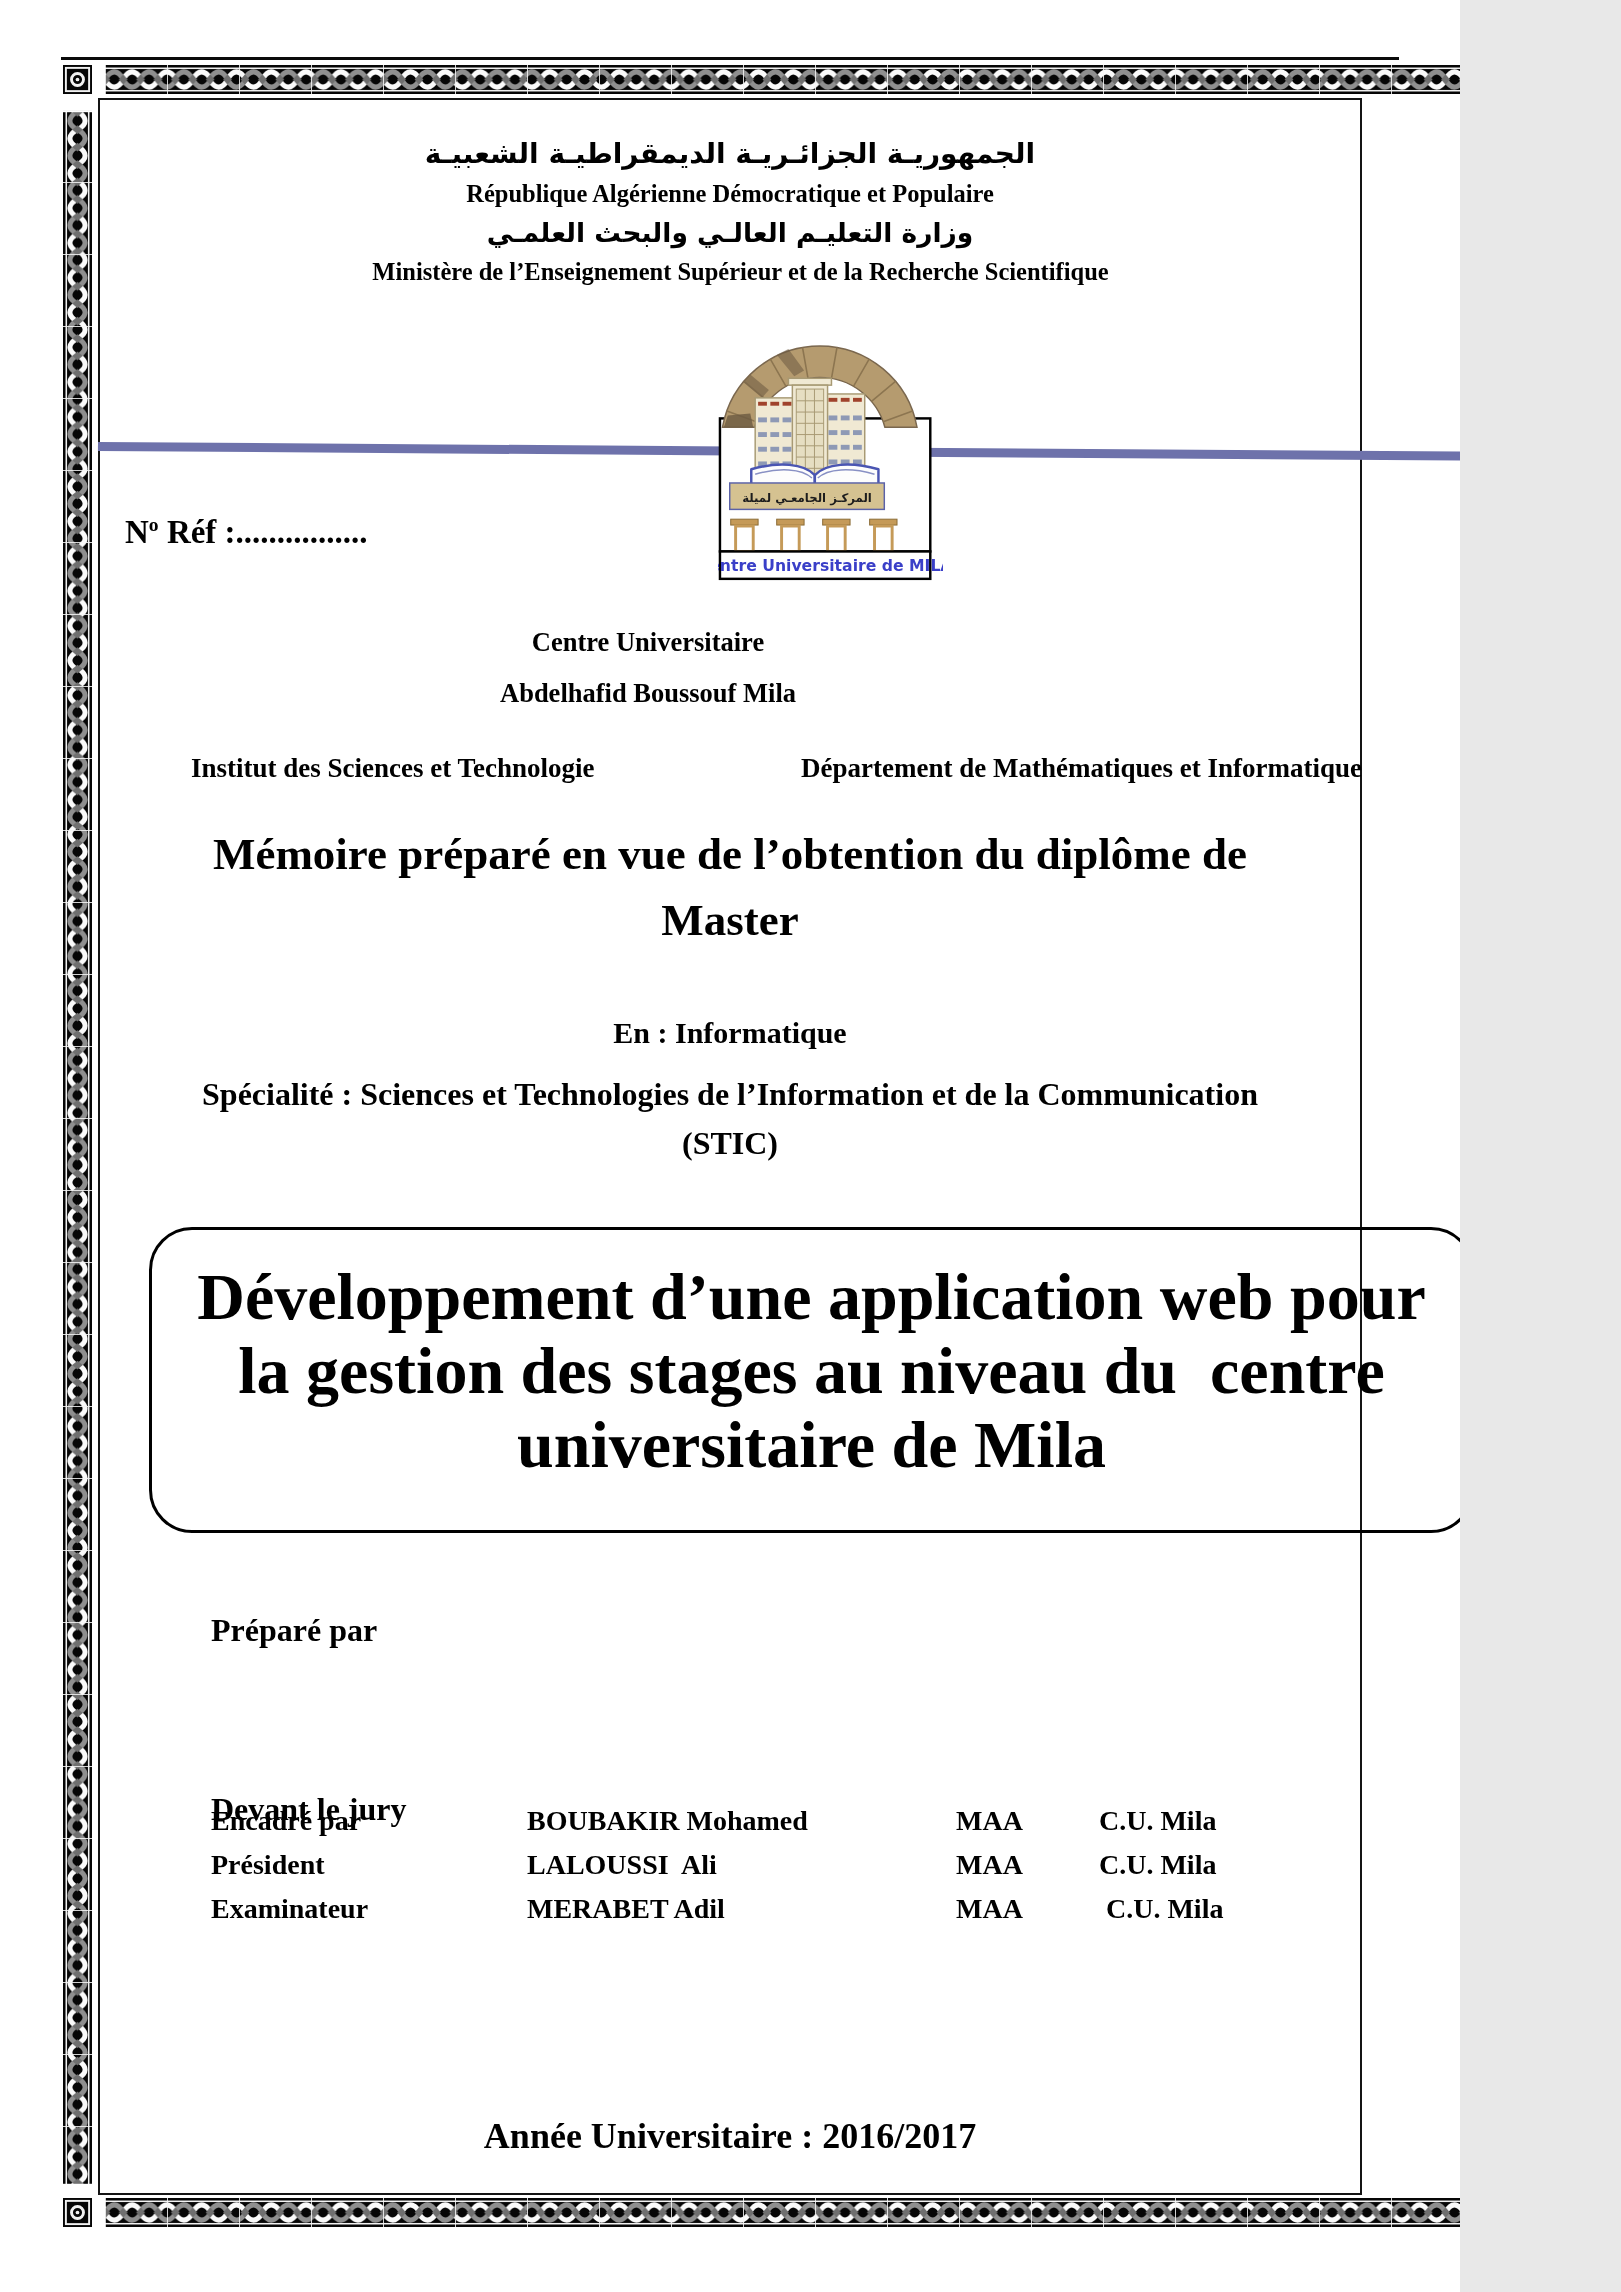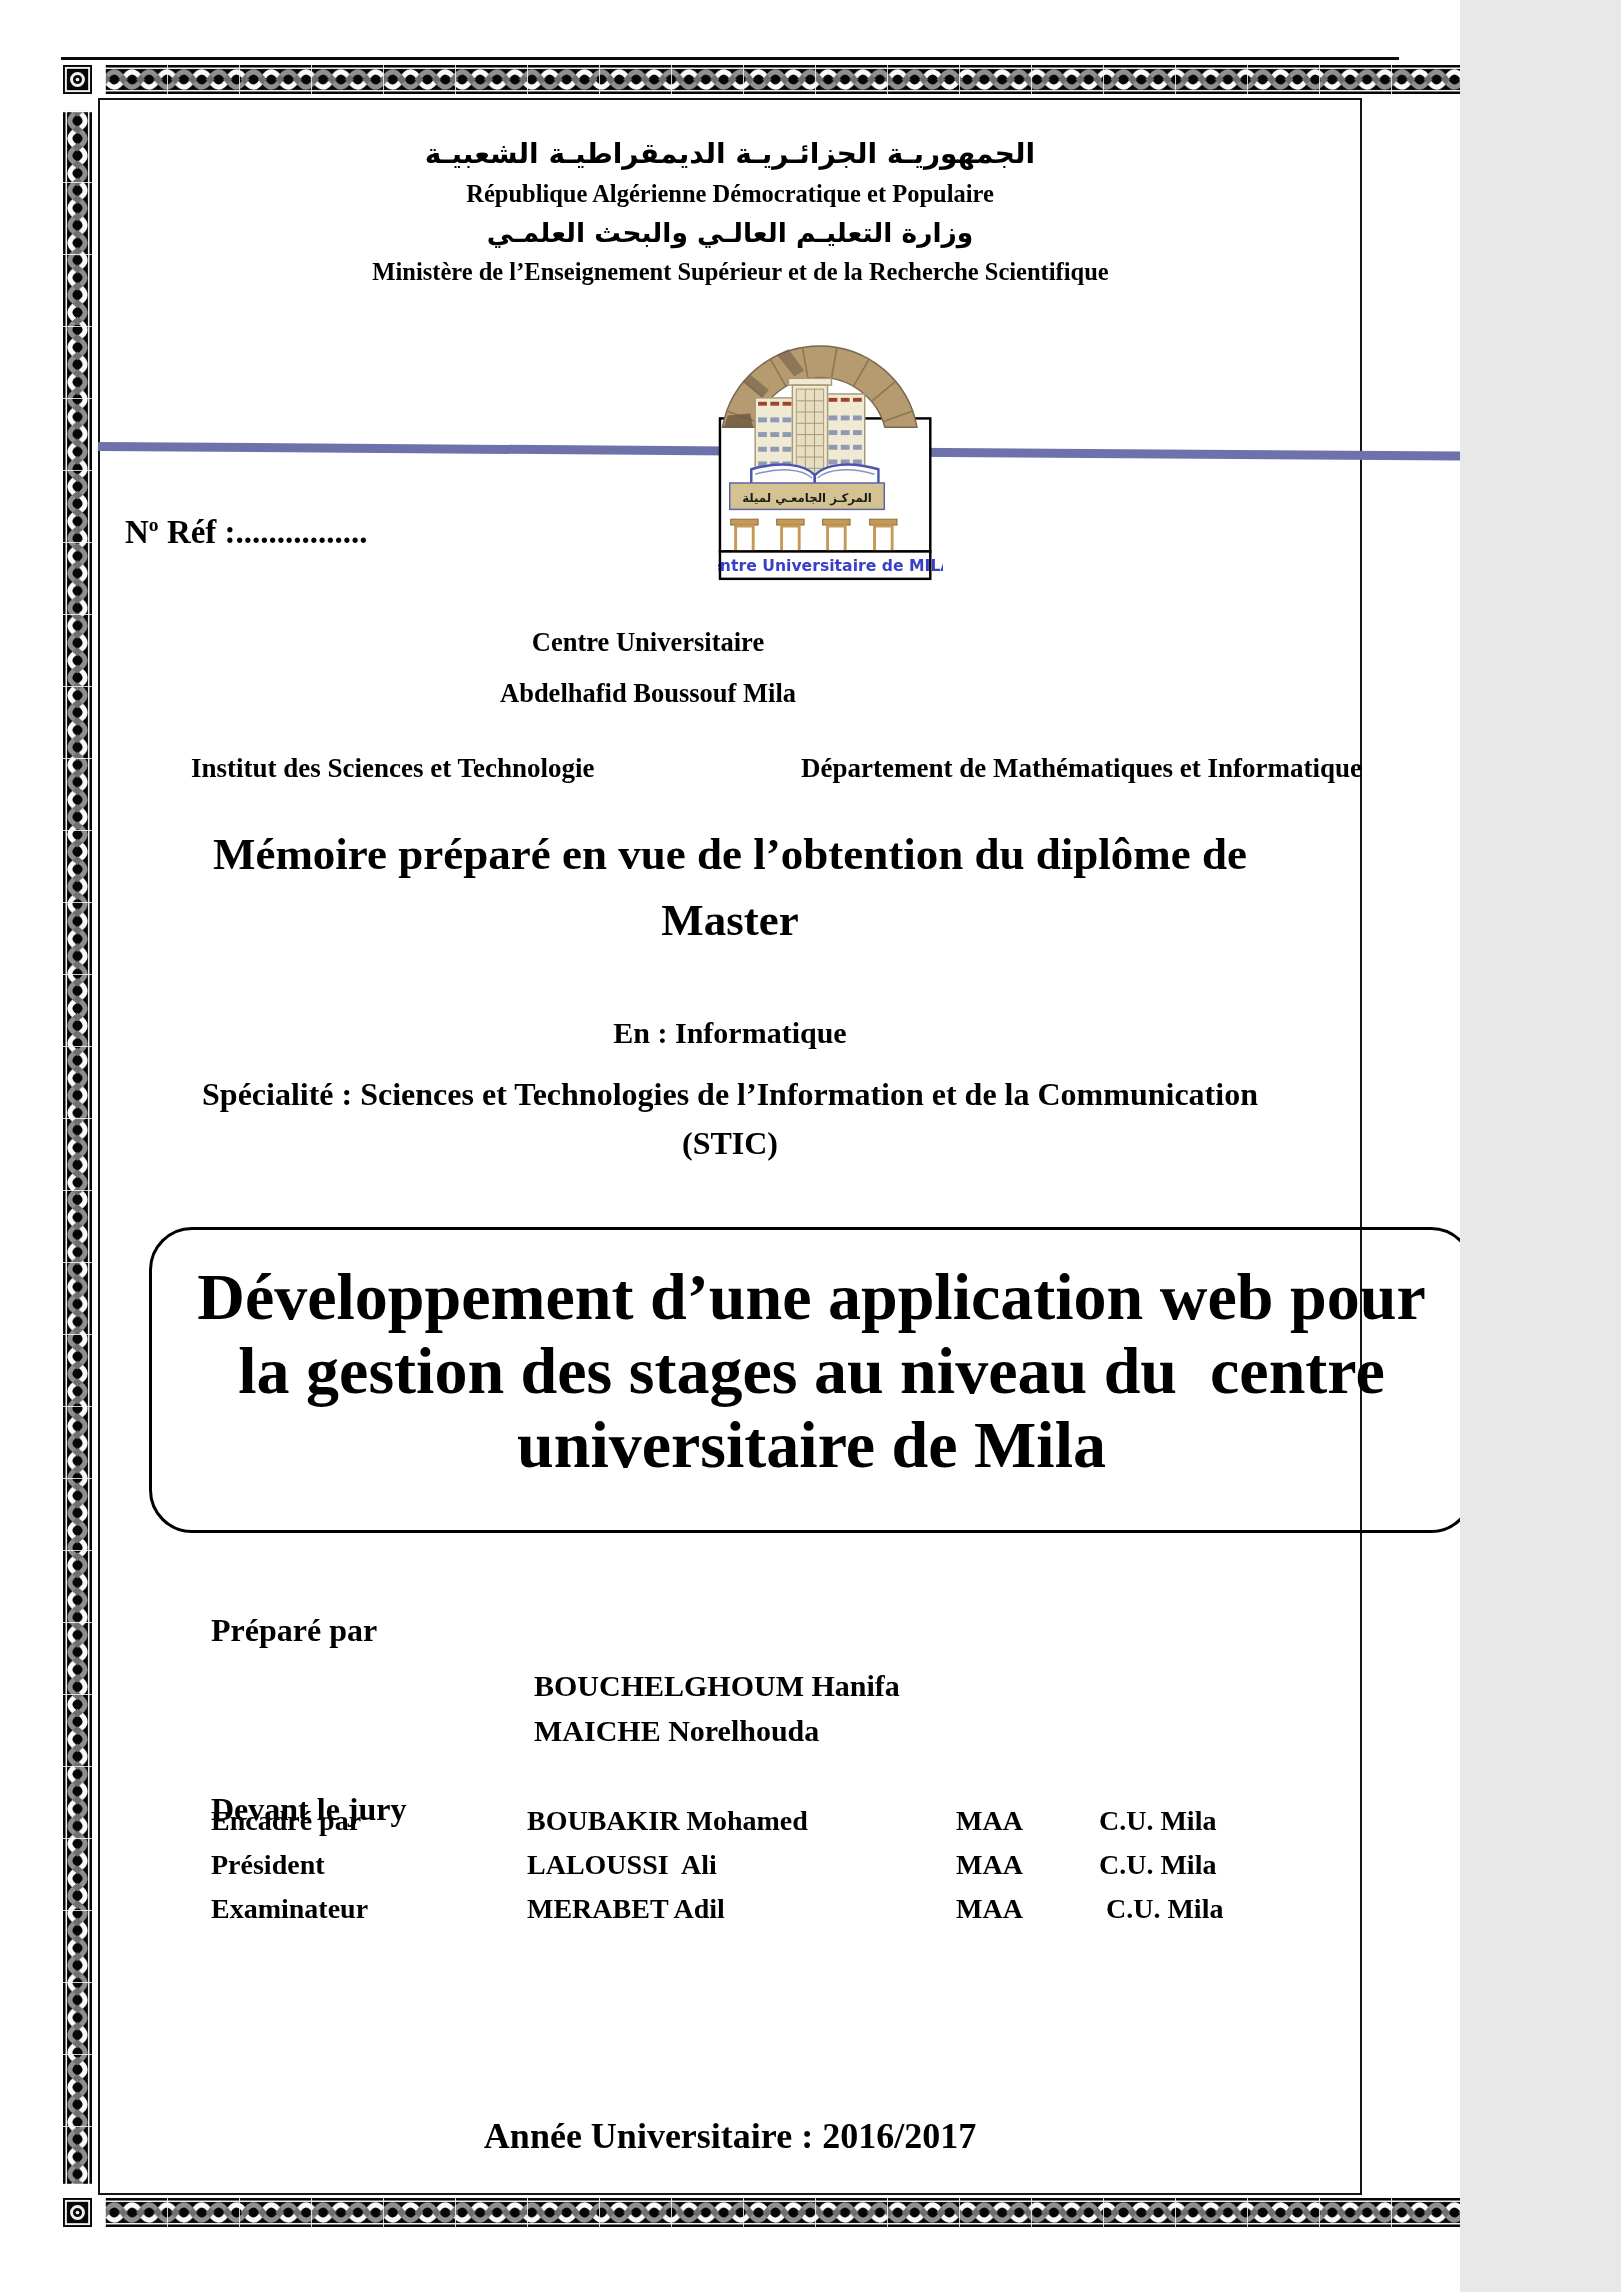--- a/index.html
+++ b/index.html
@@ -288,24 +288,20 @@
     <div>(STIC)</div>
   </div>
 
   <div class="title-box">
     <div class="title-line">Développement d’une application web pour</div>
     <div class="title-line">la gestion des stages au niveau du  centre</div>
     <div class="title-line">universitaire de Mila</div>
   </div>
 
   <div class="prepared-label">Préparé par</div>
-  <div class="authors">
-    <div>BOUCHELGHOUM Hanifa</div>
-    <div>MAICHE Norelhouda</div>
-  </div>
 
   <div class="jury-label">Devant le jury</div>
   <div class="jury-table">
     <div class="jury-cell">Encadré par</div>
     <div class="jury-cell">BOUBAKIR Mohamed</div>
     <div class="jury-cell">MAA</div>
     <div class="jury-cell">C.U. Mila</div>
     <div class="jury-cell">Président</div>
     <div class="jury-cell">LALOUSSI  Ali</div>
     <div class="jury-cell">MAA</div>

